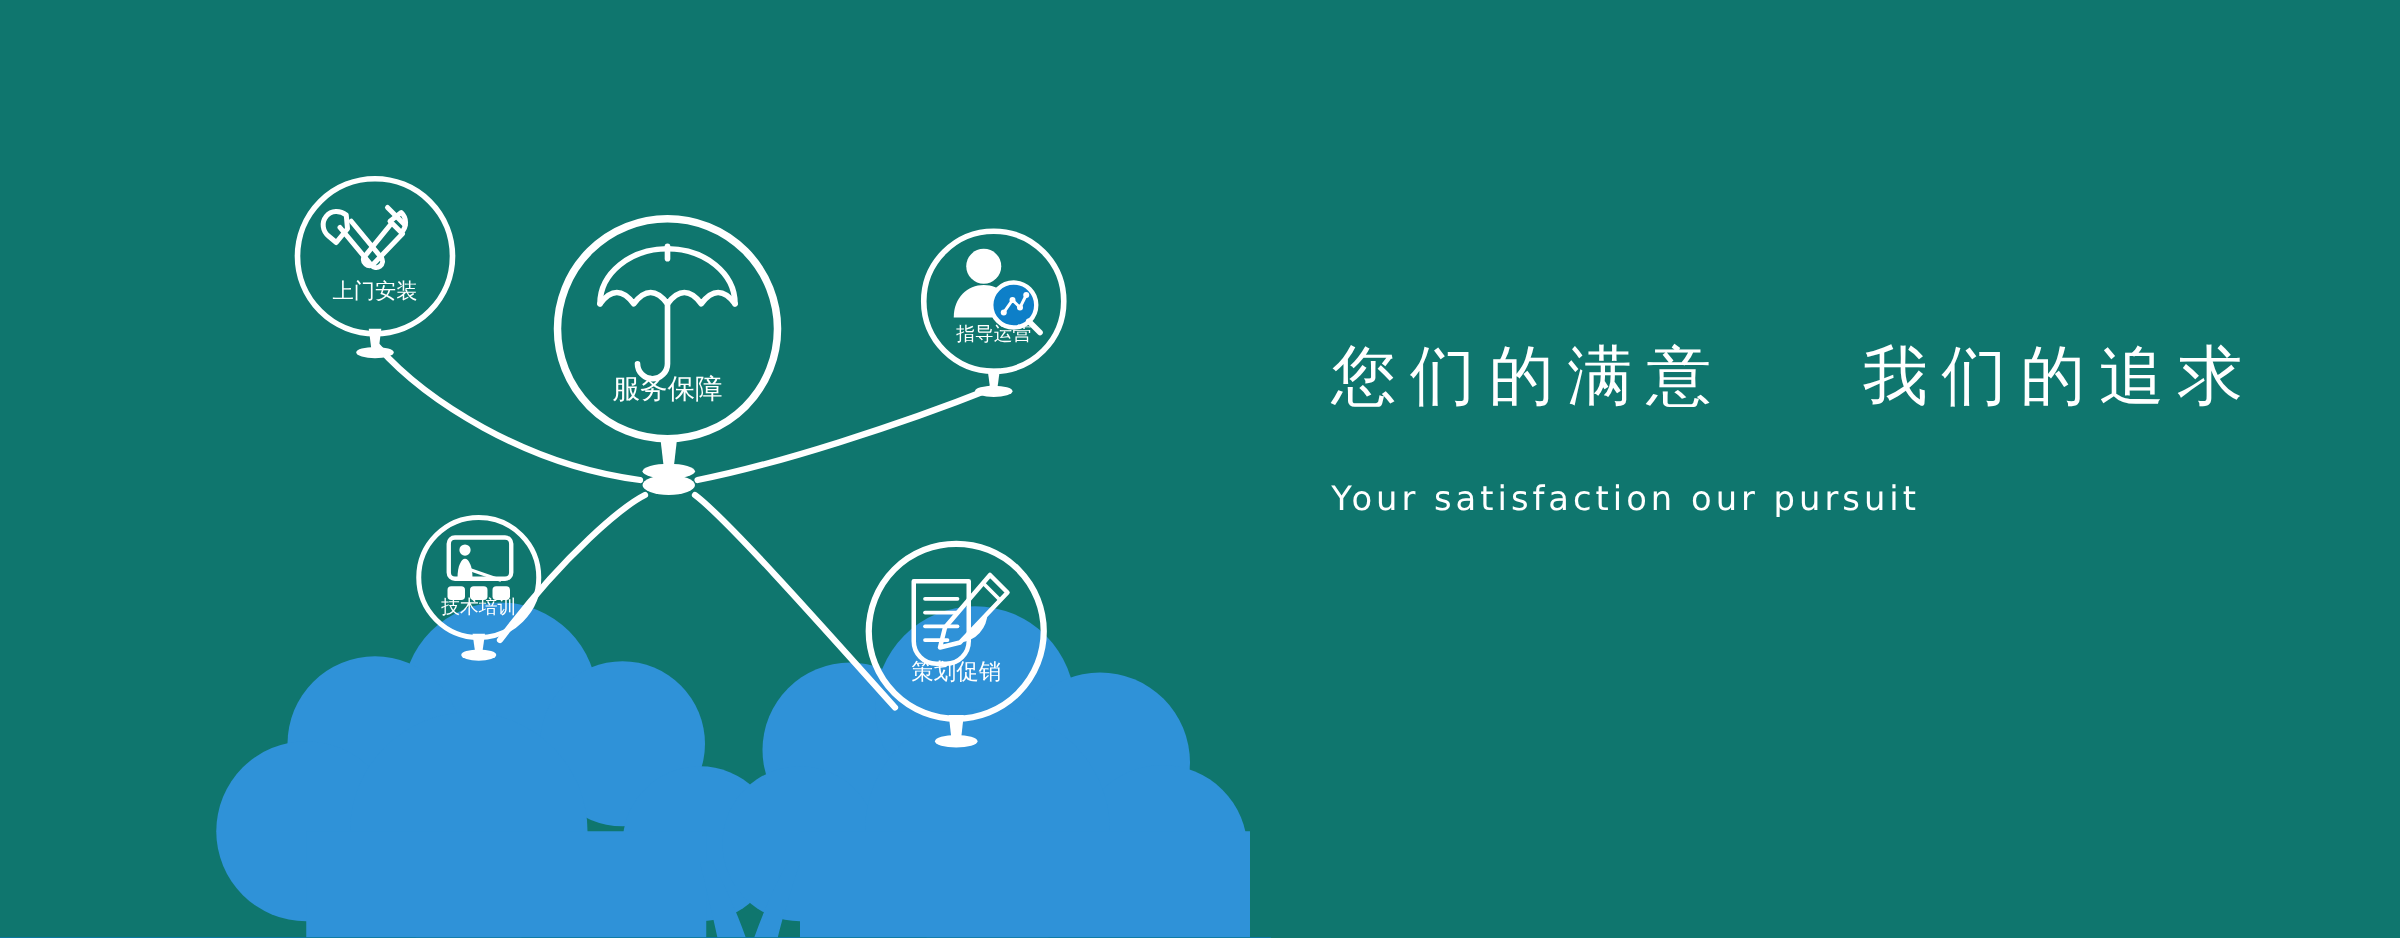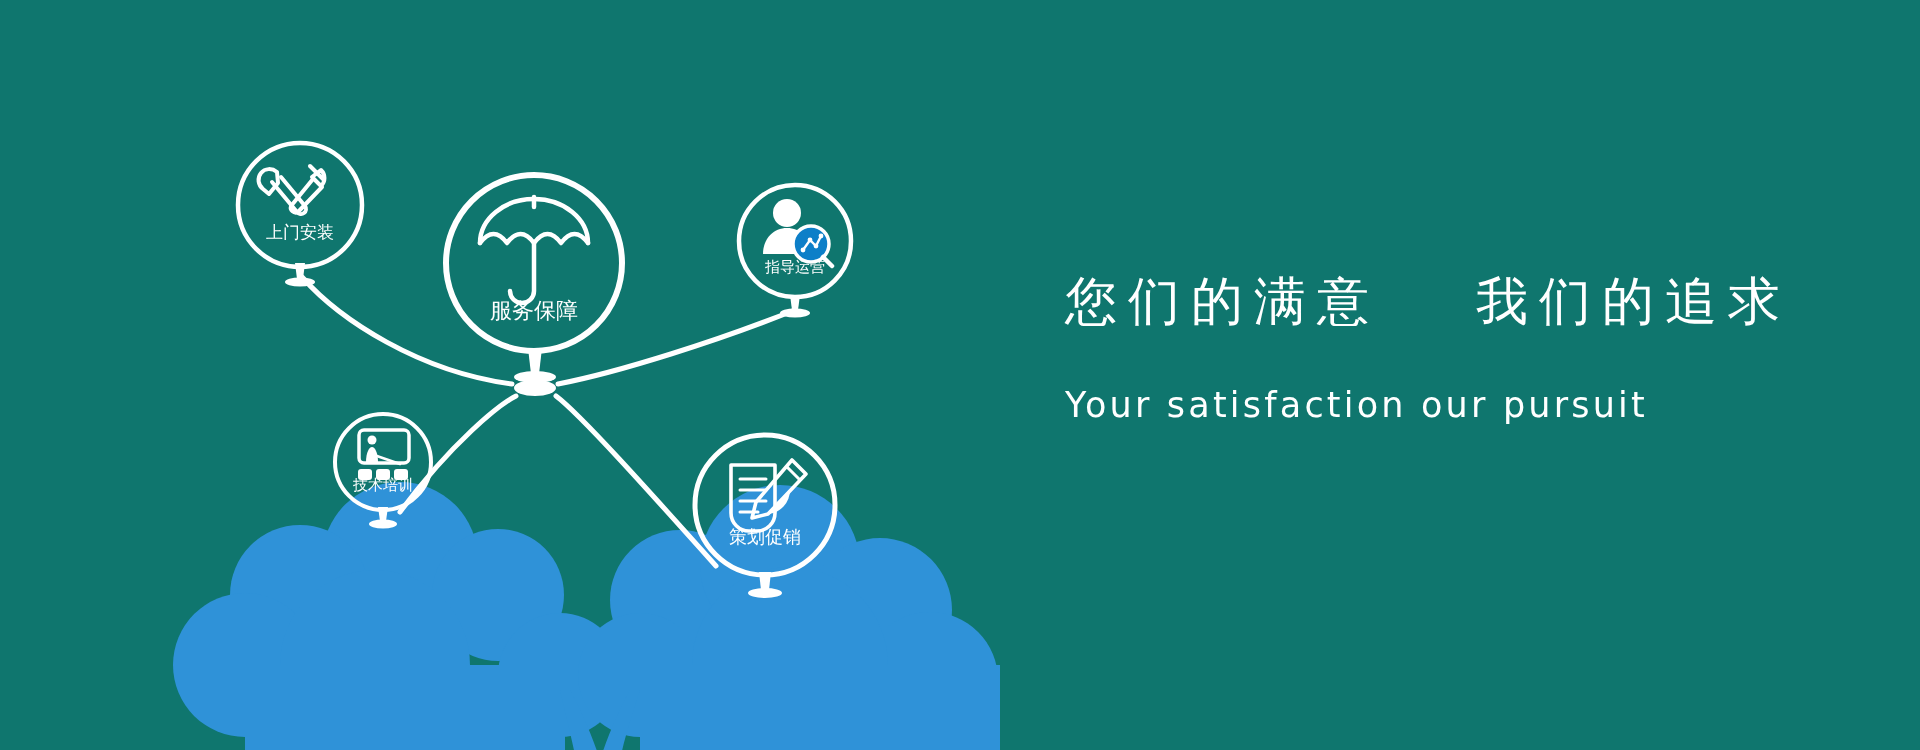--- a/index.html
+++ b/index.html
@@ -43,25 +43,24 @@
     width: 780px;
   }
   .copy .headline {
     color: #ffffff;
     font-size: 52px;
     line-height: 1.15;
     letter-spacing: 11px;
     font-weight: 400;
     white-space: pre;
     margin: 0;
-    font-family: Liberation Serif, serif;
   }
   .copy .subhead {
     color: #ffffff;
-    font-size: 35px;
+    font-size: 27px;
     line-height: 1.2;
     letter-spacing: 3.2px;
     font-weight: 400;
     margin: 0;
     padding-top: 52px;
     white-space: pre;
   }
   
   .bubble-label {
     fill: #ffffff;

